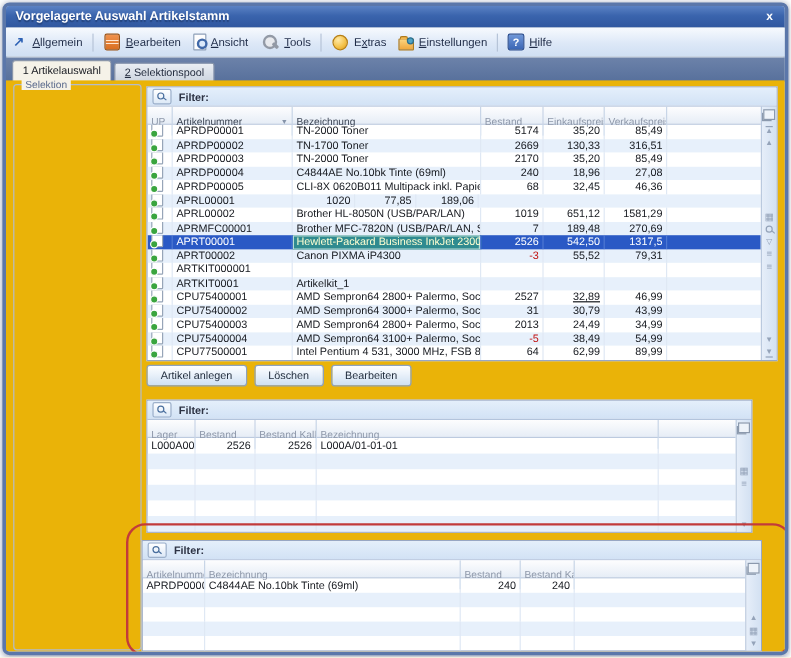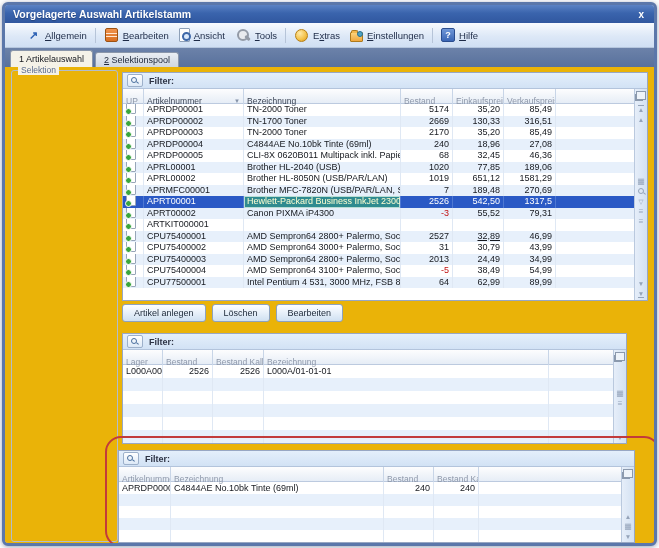--- a/index.html
+++ b/index.html
@@ -7,21 +7,21 @@
   .window{position:absolute;left:2px;top:2px;width:649px;height:538px;border:3px solid #5b77aa;
           border-radius:6px;background:#f5f2e8;overflow:hidden;
           box-shadow:0 1px 5px rgba(50,70,110,.5), inset 0 0 0 1px #9db0d0;}
   
   .titlebar{height:18px;background:linear-gradient(#5b82c4,#3a64ad 45%,#30579f);display:flex;
             justify-content:space-between;align-items:center;padding:0 8px;}
   .title{color:#fff;font-weight:bold;font-size:10.5px;text-shadow:0 1px 1px #24437c;}
   .close{color:#fff;font-weight:bold;font-size:10px;padding:0 2px;cursor:default;}
   
   .menubar{height:24px;background:linear-gradient(#f7fafe,#dde8f7 55%,#cfdff3);
-           border-bottom:1px solid #b5c6dd;display:flex;align-items:center;padding:0 18px;font-size:9.5px;color:#1e2b47;}
+           border-bottom:1px solid #b5c6dd;display:flex;align-items:center;padding:0 0;font-size:9.5px;color:#1e2b47;}
   .menu-item{display:flex;align-items:center;gap:4px;padding:2px 5px;border-radius:2px;}
   .menu-sep{width:1px;height:15px;background:#b6c4d8;margin:0 3px;}
   u{text-decoration:underline;}
   .mi{display:inline-block;position:relative;width:13px;height:13px;}
   .icon-arrow-icon::before{content:"↗";position:absolute;left:1px;top:0;color:#2e62b5;font-weight:bold;font-size:11px;line-height:13px;}
   .icon-edit-icon{width:11px;height:12px;margin:0 1px;background:linear-gradient(#f0924d,#d96f22);border:1px solid #9c5213;border-radius:2px;
       background-image:linear-gradient(transparent 4px,#ffe7d2 4px,#ffe7d2 5px,transparent 5px,transparent 7px,#ffe7d2 7px,#ffe7d2 8px,rgba(0,0,0,0) 8px),linear-gradient(#f0924d,#d96f22);}
   .icon-view-icon{width:9px;height:12px;background:#fdfdfd;border:1px solid #8ea0b8;border-radius:1px;}
   .icon-view-icon::after{content:"";position:absolute;right:-2px;bottom:0;width:5px;height:5px;border:2px solid #3f68a8;border-radius:50%;background:#dbe9fa;}
   .icon-tools-icon{width:8px;height:8px;margin:2px;border:2px solid #939aa6;border-radius:50%;background:#e8eaee;}
@@ -228,21 +228,20 @@
                   <div class="cell" style="width: 100px;">APRDP00005</div>
                   <div class="cell" style="width: 157px;">CLI-8X 0620B011 Multipack inkl. Papier</div>
                   <div class="cell num" style="width: 52px;">68</div>
                   <div class="cell num" style="width: 51px;">32,45</div>
                   <div class="cell num" style="width: 52px;">46,36</div>
                   <div class="cell fill"></div>
                 </div>
                 <div class="row">
                   <div class="cell" style="width: 21px;"><span class="page-icon"></span></div>
                   <div class="cell" style="width: 100px;">APRL00001</div>
-                  <div class="cell" style="width: 157px;">Brother HL-2040 (USB)</div>
                   <div class="cell num" style="width: 52px;">1020</div>
                   <div class="cell num" style="width: 51px;">77,85</div>
                   <div class="cell num" style="width: 52px;">189,06</div>
                   <div class="cell fill"></div>
                 </div>
                 <div class="row">
                   <div class="cell" style="width: 21px;"><span class="page-icon"></span></div>
                   <div class="cell" style="width: 100px;">APRL00002</div>
                   <div class="cell" style="width: 157px;">Brother HL-8050N (USB/PAR/LAN)</div>
                   <div class="cell num" style="width: 52px;">1019</div>
@@ -274,20 +273,29 @@
                   <div class="cell" style="width: 157px;">Canon PIXMA iP4300</div>
                   <div class="cell num neg" style="width: 52px;">-3</div>
                   <div class="cell num" style="width: 51px;">55,52</div>
                   <div class="cell num" style="width: 52px;">79,31</div>
                   <div class="cell fill"></div>
                 </div>
                 <div class="row">
                   <div class="cell" style="width: 21px;"><span class="page-icon"></span></div>
                   <div class="cell" style="width: 100px;">ARTKIT000001</div>
                   <div class="cell" style="width: 157px;"></div>
+                  <div class="cell num" style="width: 52px;"></div>
+                  <div class="cell num" style="width: 51px;"></div>
+                  <div class="cell num" style="width: 52px;"></div>
+                  <div class="cell fill"></div>
+                </div>
+                <div class="row">
+                  <div class="cell" style="width: 21px;"><span class="page-icon"></span></div>
+                  <div class="cell" style="width: 100px;">ARTKIT0001</div>
+                  <div class="cell" style="width: 157px;">Artikelkit_1</div>
                   <div class="cell num" style="width: 52px;"></div>
                   <div class="cell num" style="width: 51px;"></div>
                   <div class="cell num" style="width: 52px;"></div>
                   <div class="cell fill"></div>
                 </div>
                 <div class="row">
                   <div class="cell" style="width: 21px;"><span class="page-icon"></span></div>
                   <div class="cell" style="width: 100px;">CPU75400001</div>
                   <div class="cell" style="width: 157px;">AMD Sempron64 2800+ Palermo, Sockel 754, Boxed</div>
                   <div class="cell num" style="width: 52px;">2527</div>

